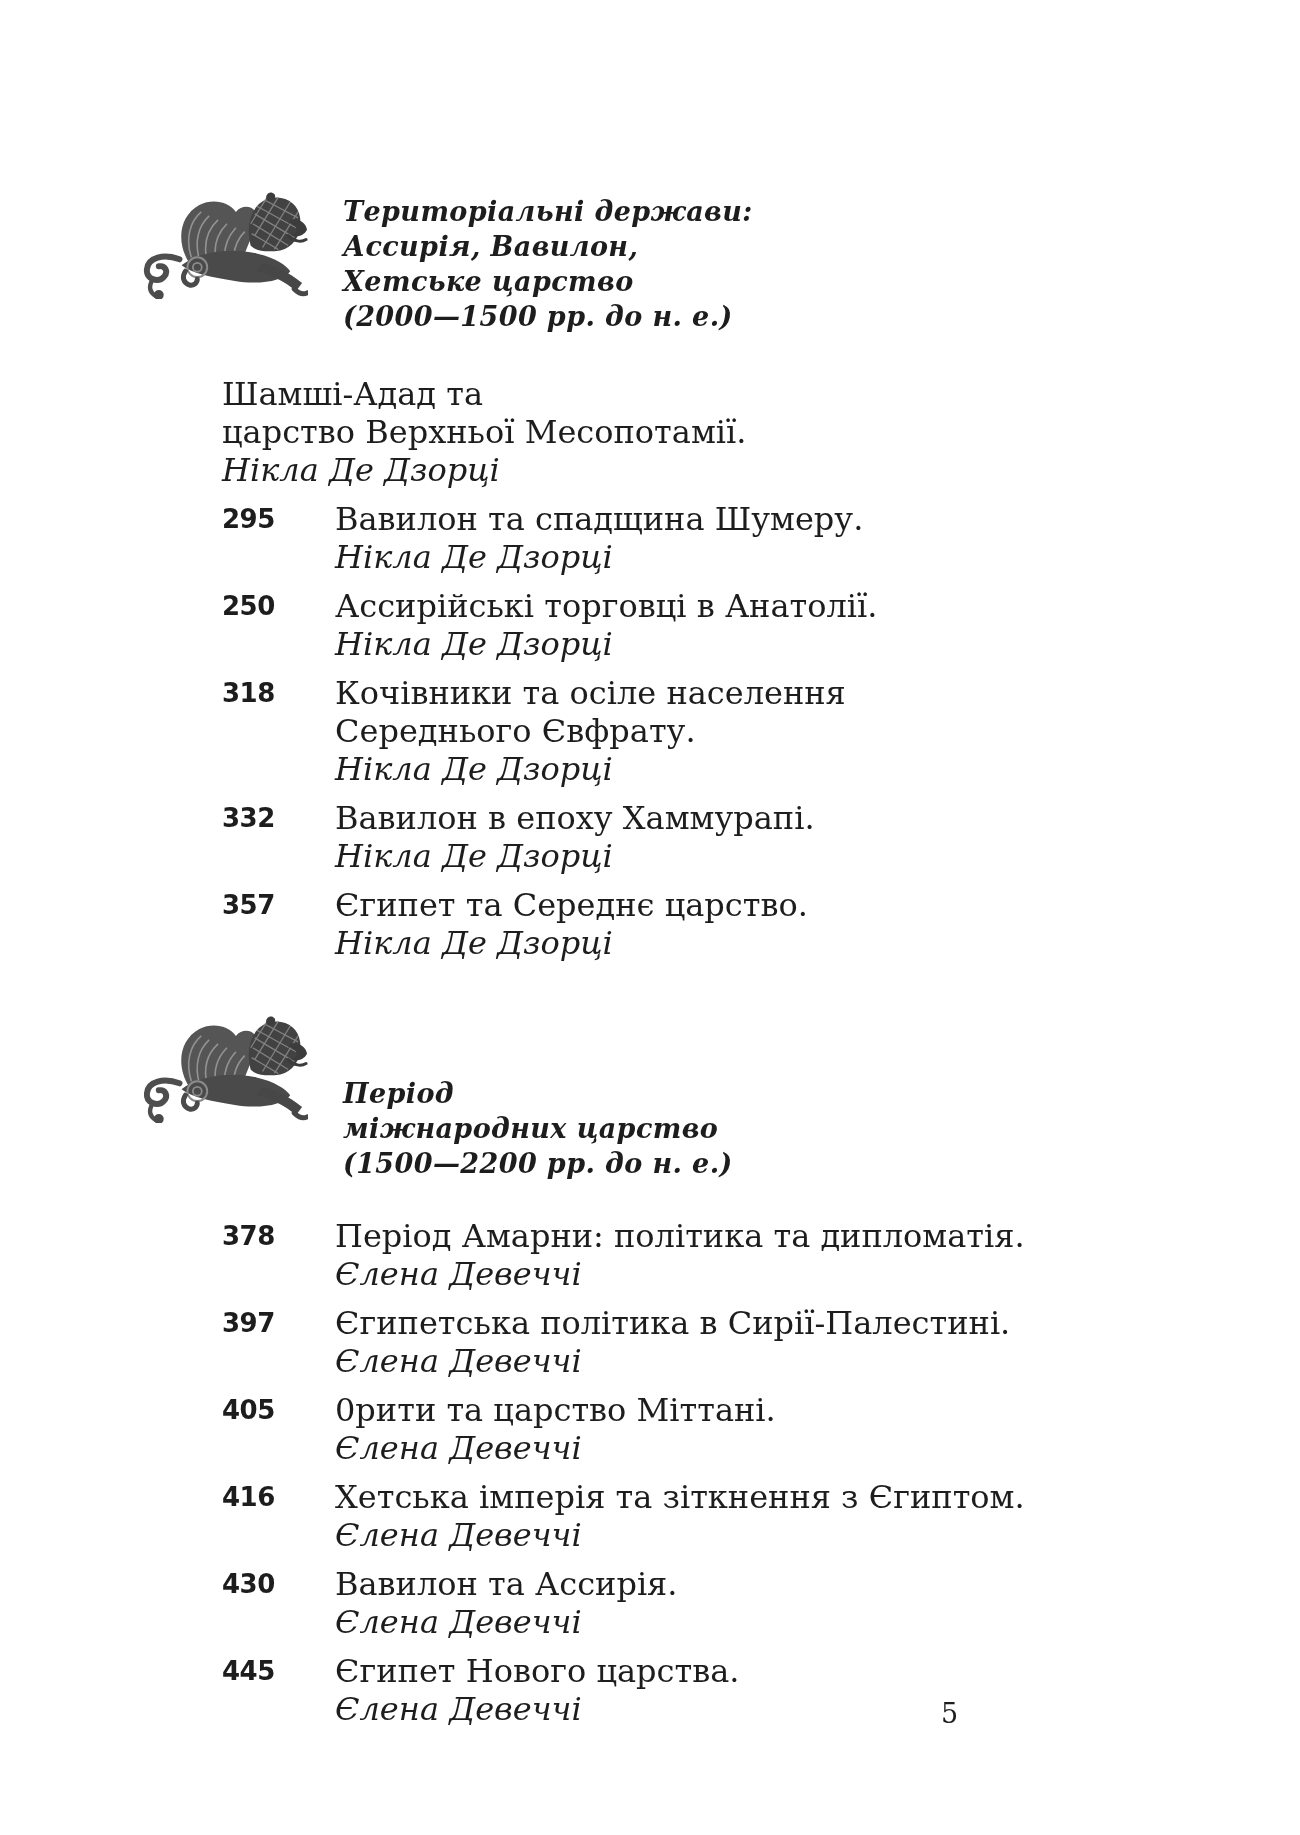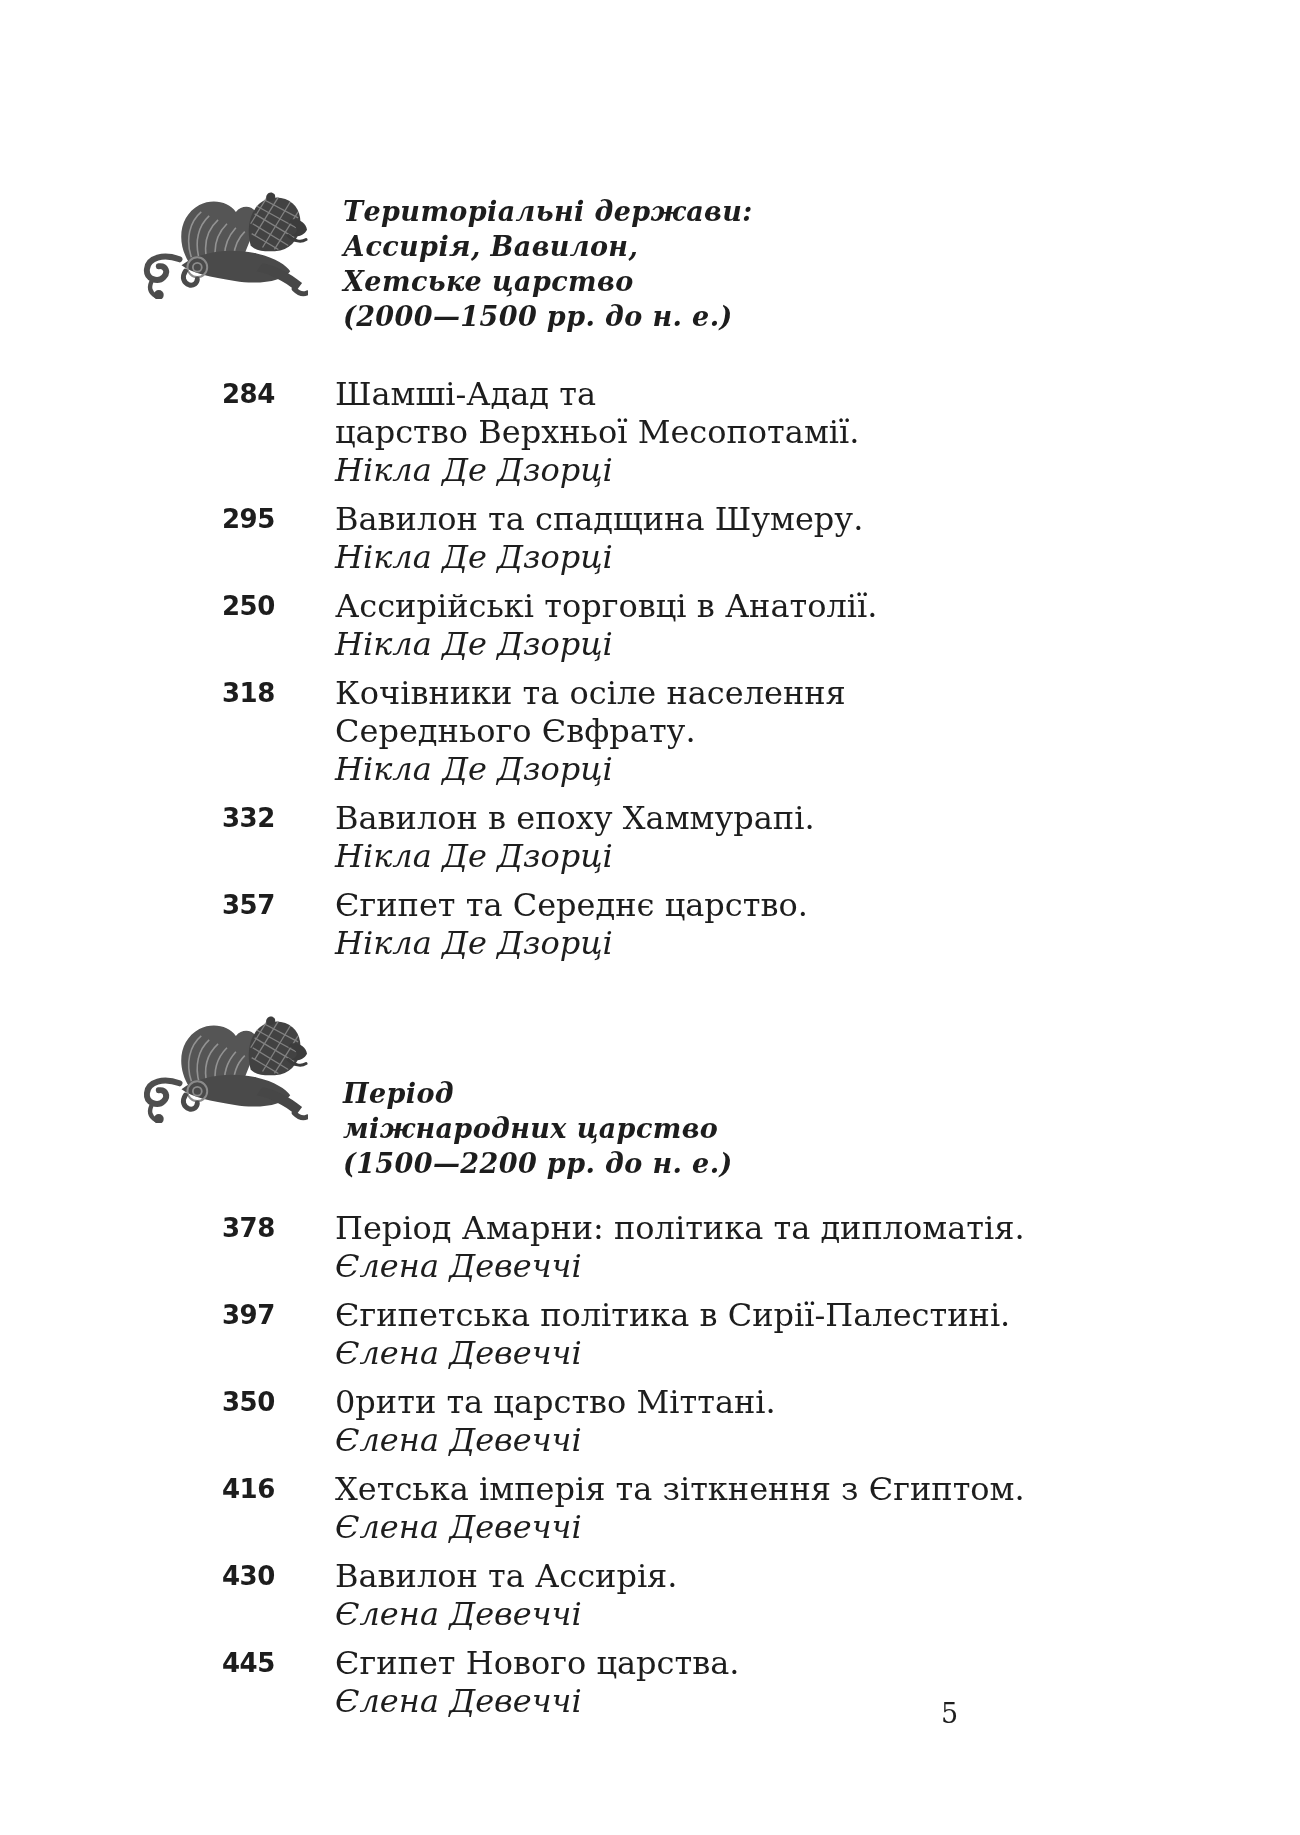--- a/index.html
+++ b/index.html
@@ -40,21 +40,21 @@
     font-style: italic;
     font-size: 27px;
     line-height: 35px;
     letter-spacing: 0.4px;
   }
   .section-title span { display: block; white-space: nowrap; }
   .entries {
     margin-left: 82px;
     margin-top: 33px;
   }
-  .sec-2 .entries { margin-top: 20px; }
+  .sec-2 .entries { margin-top: 28px; }
   .entry {
     display: flex;
     margin-bottom: 11px;
   }
   .entry-num {
     flex: 0 0 113px;
     width: 113px;
     font-family: "DejaVu Sans", sans-serif;
     font-weight: 700;
     font-size: 26px;
@@ -130,21 +130,20 @@
       </div>
       <h2 class="section-title">
             <span>Територіальні держави:</span>
             <span>Ассирія, Вавилон,</span>
             <span>Хетське царство</span>
             <span>(2000—1500 рр. до н. е.)</span>
           </h2>
     </div>
     <div class="entries">
   <div class="entry">
-    <div class="entry-num">284</div>
     <div class="entry-body">
       <div class="entry-title">
                 <span>Шамші-Адад та</span>
                 <span>царство Верхньої Месопотамії.</span>
               </div>
       <div class="entry-author">Нікла Де Дзорці</div>
     </div>
   </div>
 
   <div class="entry">
@@ -269,21 +268,21 @@
     <div class="entry-num">397</div>
     <div class="entry-body">
       <div class="entry-title">
                 <span>Єгипетська політика в Сирії-Палестині.</span>
               </div>
       <div class="entry-author">Єлена Девеччі</div>
     </div>
   </div>
 
   <div class="entry">
-    <div class="entry-num">350</div>
+    <div class="entry-num">405</div>
     <div class="entry-body">
       <div class="entry-title">
                 <span>0рити та царство Міттані.</span>
               </div>
       <div class="entry-author">Єлена Девеччі</div>
     </div>
   </div>
 
   <div class="entry">
     <div class="entry-num">416</div>

